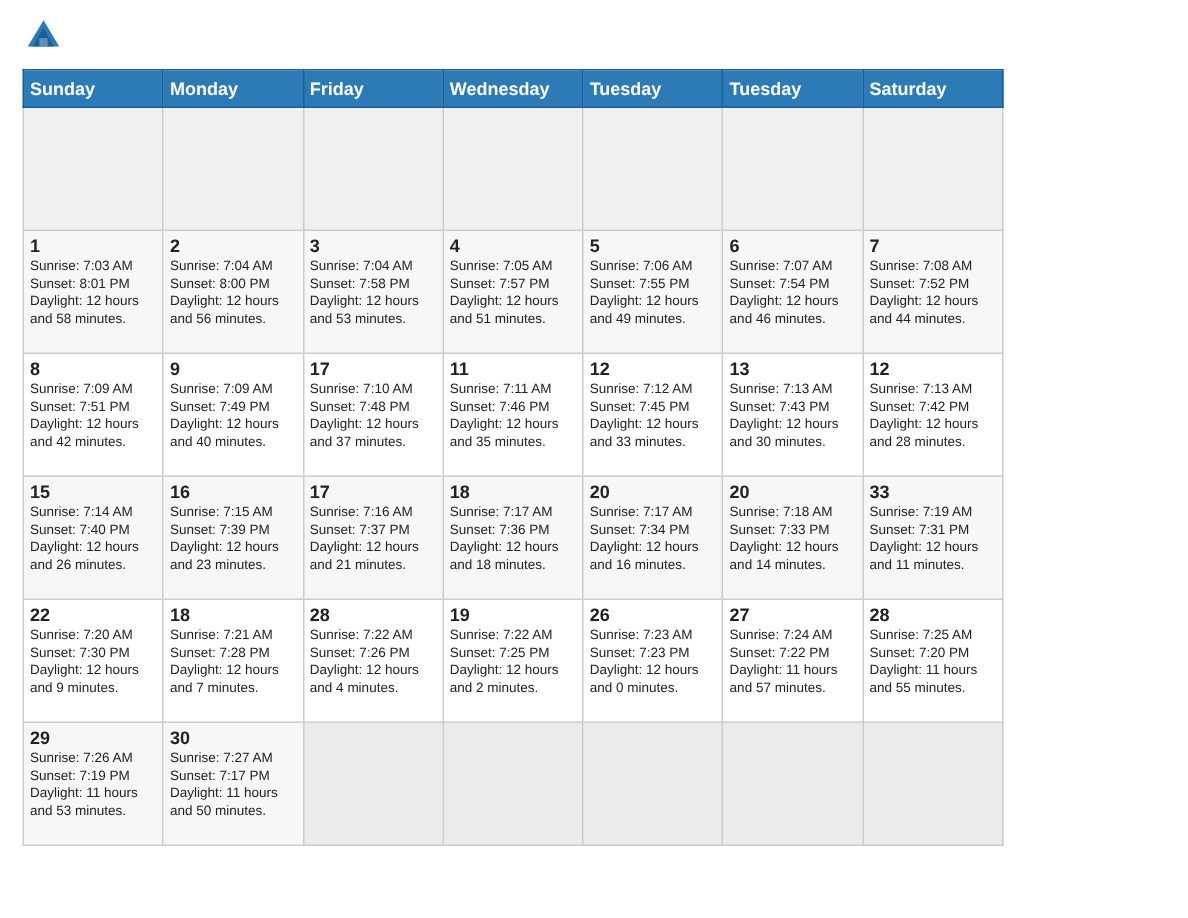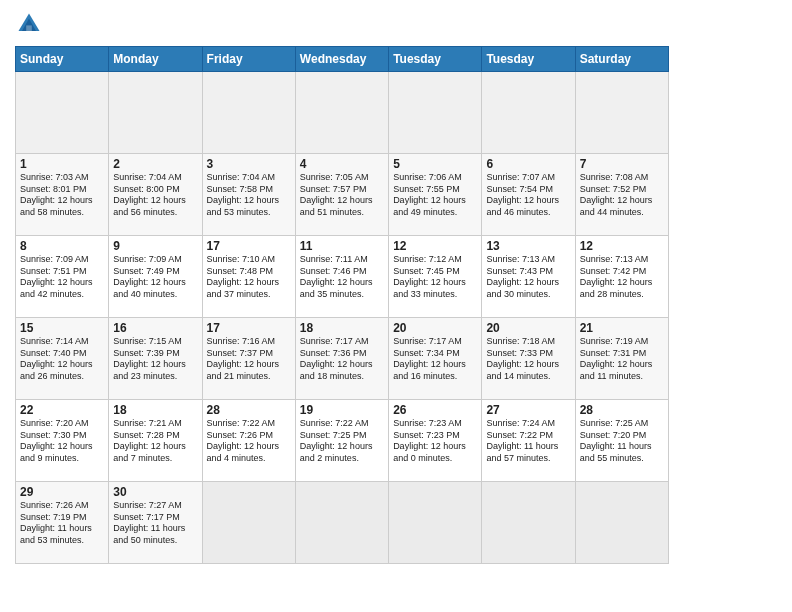--- a/index.html
+++ b/index.html
@@ -212,21 +212,21 @@
           </td>
           <td>
             <span class="day-num">20</span>
             <div class="cell-text">Sunrise: 7:17 AM<br>Sunset: 7:34 PM<br>Daylight: 12 hours and 16 minutes.</div>
           </td>
           <td>
             <span class="day-num">20</span>
             <div class="cell-text">Sunrise: 7:18 AM<br>Sunset: 7:33 PM<br>Daylight: 12 hours and 14 minutes.</div>
           </td>
           <td>
-            <span class="day-num">21</span>
+            <span class="day-num">33</span>
             <div class="cell-text">Sunrise: 7:19 AM<br>Sunset: 7:31 PM<br>Daylight: 12 hours and 11 minutes.</div>
           </td>
         </tr>
         <tr>
           <td>
             <span class="day-num">22</span>
             <div class="cell-text">Sunrise: 7:20 AM<br>Sunset: 7:30 PM<br>Daylight: 12 hours and 9 minutes.</div>
           </td>
           <td>
             <span class="day-num">18</span>

